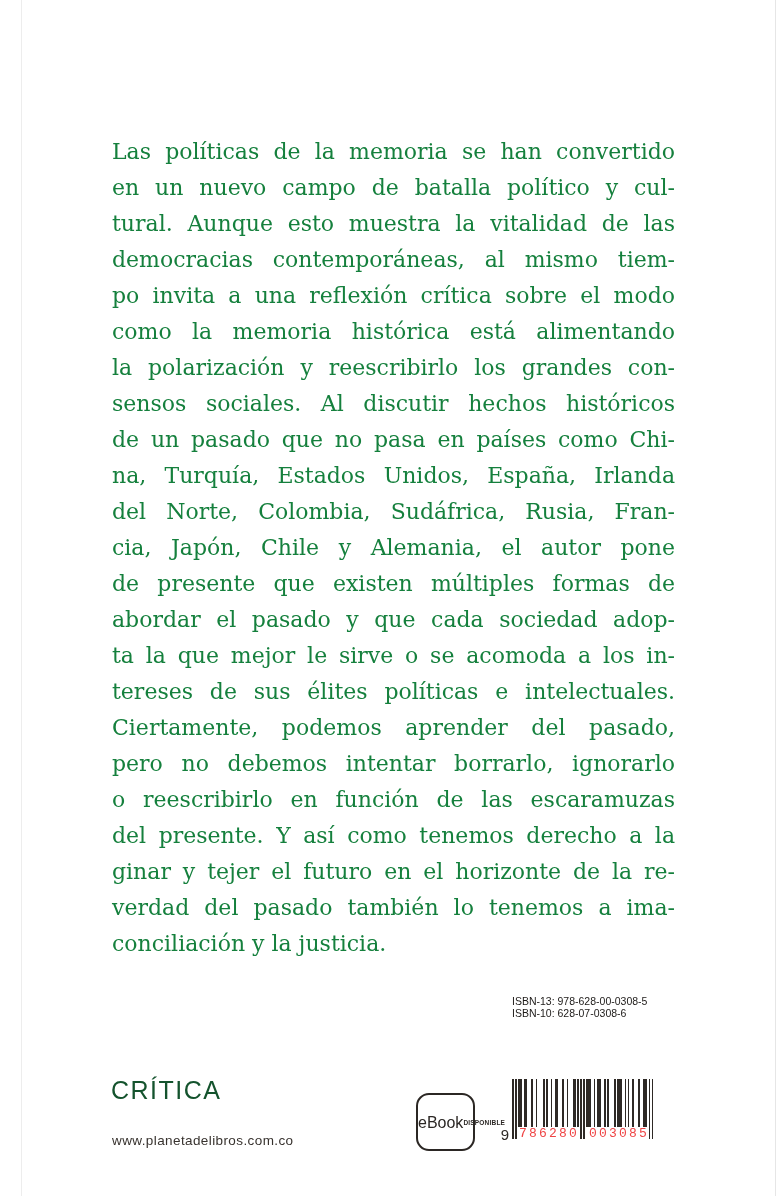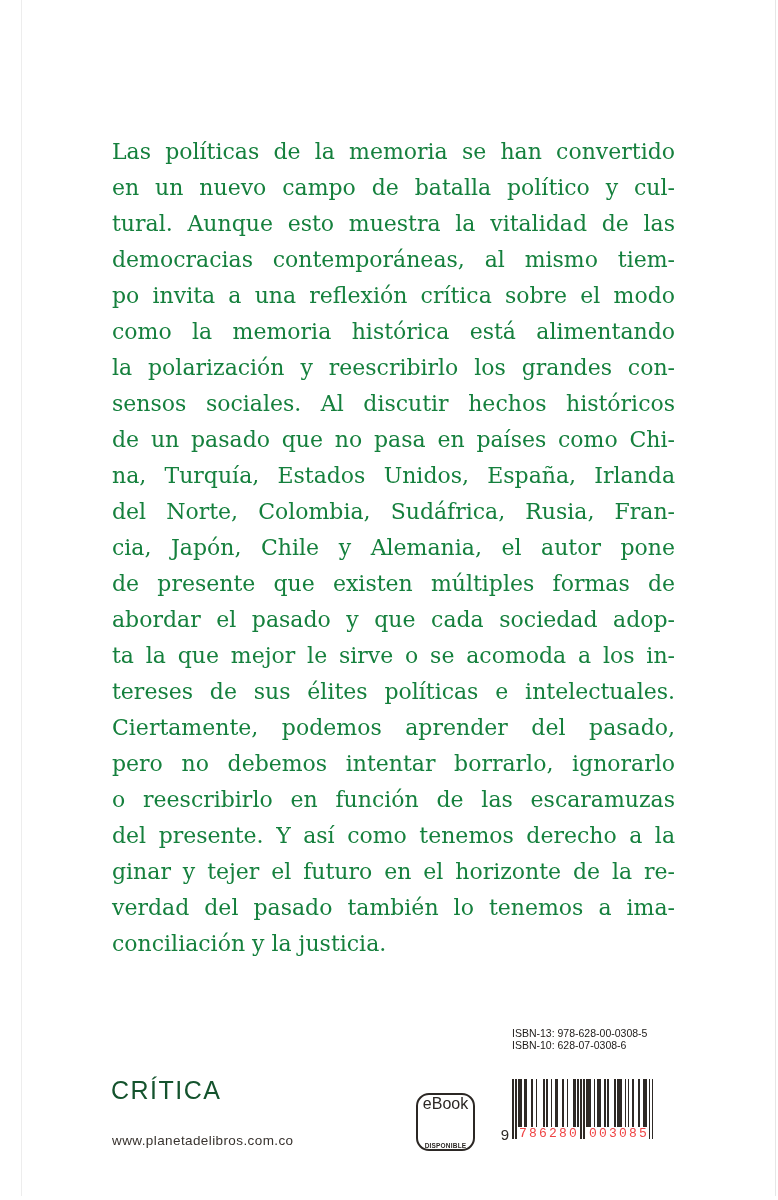--- a/index.html
+++ b/index.html
@@ -26,28 +26,28 @@
   }
   .publisher-website{
     position:absolute;left:112px;top:1133px;
     font-family:"Liberation Sans",sans-serif;font-size:13.5px;
     letter-spacing:0.4px;color:#37322e;
   }
 
   .ebook-badge{
     position:absolute;left:416px;top:1093px;width:55px;height:54px;
     border:2.5px solid #2b2724;border-radius:13px;background:#ffffff;
-    display:flex;flex-direction:column;align-items:center;justify-content:space-between;
+    display:flex;flex-direction:row;align-items:center;justify-content:space-between;
     font-family:"Liberation Sans",sans-serif;color:#2b2724;
   }
   .ebook-title{font-size:16px;line-height:17px;}
   .ebook-sub{font-size:6.5px;font-weight:bold;letter-spacing:0.2px;margin-top:1px;}
 
   .isbn-block{
-    position:absolute;left:512px;top:1028px;
+    position:absolute;left:512px;top:996px;
     font-family:"Liberation Sans",sans-serif;font-size:10.5px;line-height:11.5px;
     color:#1d1a18;white-space:nowrap;
   }
 
   .barcode{position:absolute;left:512px;top:1079px;width:141px;height:70px;}
   .barcode svg{position:absolute;left:0;top:0;display:block;}
   .bc-first-digit{
     position:absolute;left:-18px;top:47px;width:15px;text-align:right;
     font-family:"Liberation Sans",sans-serif;font-size:15px;color:#2e2925;
   }

